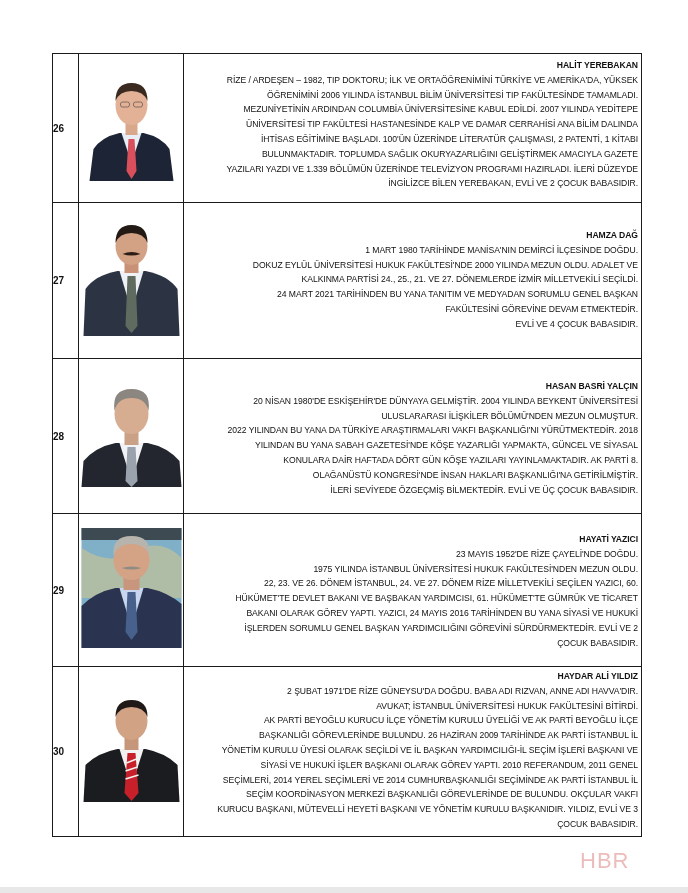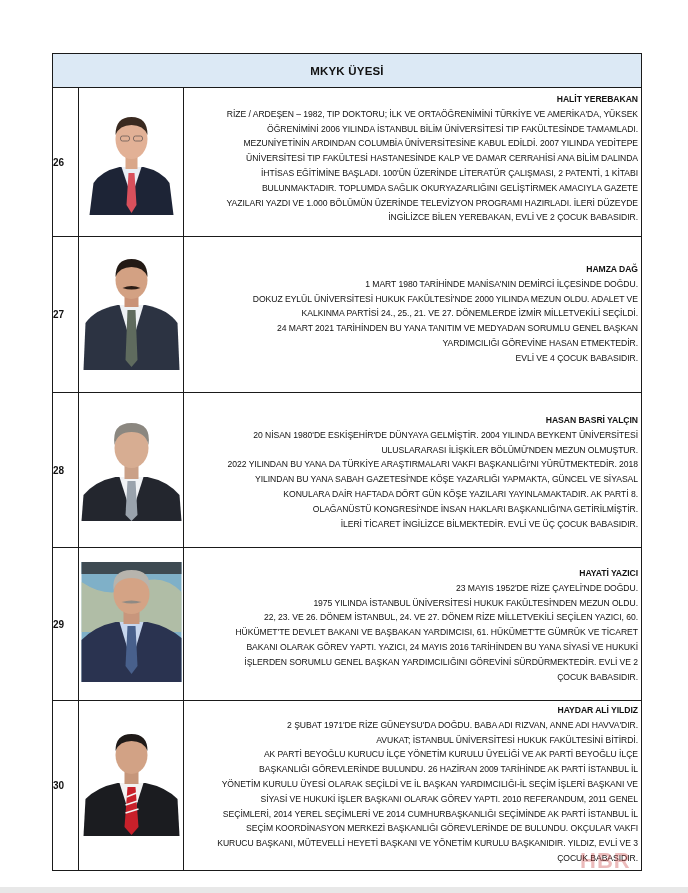--- a/index.html
+++ b/index.html
@@ -10,37 +10,34 @@
     .hdr-cell { height: 24px; font-weight: bold; font-size: 9px; }
     .hdr-no { padding-left: 4px !important; }
     .hdr-bio { text-align: center; }
     .no-cell { text-align: left; font-weight: bold; font-size: 10px; }
     .photo-cell { text-align: center; }
     .bio-cell { padding: 4px 3px 4px 4px !important; font-size: 8.6px; line-height: 14.8px; letter-spacing: -0.05px; vertical-align: top !important; text-align: right; }
     .bio-name { font-weight: bold; display: block; }
     .bio-line { display: block; white-space: nowrap; }
     .photo { display: inline-block; width: 101px; position: relative; overflow: hidden; }
     .photo svg { display: block; width: 100%; height: 100%; }
-    .watermark { position: absolute; left: 580px; top: 848px; font-weight: bold; font-size: 22px; color: rgba(200,60,60,0.35); letter-spacing: 1px; }
+    .watermark { position: absolute; left: 580px; top: 848px; font-weight: normal; font-size: 22px; color: rgba(200,60,60,0.35); letter-spacing: 1px; }
     .watermark2 { position: absolute; left: 614px; top: 906px; font-size: 16px; color: rgba(180,180,180,0.45); letter-spacing: 2px; text-align: center; }
     .bottom-bar { position: absolute; left: 0; top: 887px; width: 688px; height: 6px; background: #e8e8e8; }
   </style>
 </head>
 <body>
 
 <table class="doc-table">
   <colgroup>
     <col style="width:26px">
     <col style="width:105px">
     <col style="width:458px">
   </colgroup>
   <tbody>
-      <tr>
-    <td colspan="3" class="title-cell">MKYK  ÜYESİ</td>
-  </tr>
 
   <tr style="height:149px">
     <td class="no-cell">26</td>
     <td class="photo-cell">
       <div class="photo" style="height:110px">
         <svg viewBox="0 0 100 110">
           <rect width="100" height="110" fill="#ffffff"></rect>
           <path d="M8 110 L12 78 Q20 66 38 62 L62 62 Q80 66 88 78 L92 110 Z" fill="#1d2436"></path>
           <path d="M40 62 L50 92 L60 62 Z" fill="#e9eef5"></path>
           <path d="M47 68 L53 68 L55 100 L50 108 L45 100 Z" fill="#d9505c"></path>
@@ -53,21 +50,21 @@
       </div>
     </td>
     <td class="bio-cell">
       <span class="bio-name">HALİT YEREBAKAN</span>
       <span class="bio-line">RİZE / ARDEŞEN – 1982,  TIP DOKTORU; İLK VE ORTAÖĞRENİMİNİ TÜRKİYE VE AMERİKA'DA, YÜKSEK</span>
       <span class="bio-line">ÖĞRENİMİNİ 2006 YILINDA İSTANBUL BİLİM ÜNİVERSİTESİ TIP FAKÜLTESİNDE TAMAMLADI.</span>
       <span class="bio-line">MEZUNİYETİNİN ARDINDAN COLUMBİA ÜNİVERSİTESİNE KABUL EDİLDİ. 2007 YILINDA YEDİTEPE</span>
       <span class="bio-line">ÜNİVERSİTESİ TIP FAKÜLTESİ HASTANESİNDE KALP VE DAMAR CERRAHİSİ ANA BİLİM DALINDA</span>
       <span class="bio-line">İHTİSAS EĞİTİMİNE BAŞLADI. 100'ÜN ÜZERİNDE LİTERATÜR ÇALIŞMASI, 2 PATENTİ, 1 KİTABI</span>
       <span class="bio-line">BULUNMAKTADIR. TOPLUMDA SAĞLIK OKURYAZARLIĞINI GELİŞTİRMEK AMACIYLA GAZETE</span>
-      <span class="bio-line">YAZILARI YAZDI VE 1.000 BÖLÜMÜN ÜZERİNDE TELEVİZYON PROGRAMI HAZIRLADI. İLERİ DÜZEYDE</span>
+      <span class="bio-line">YAZILARI YAZDI VE 1.339 BÖLÜMÜN ÜZERİNDE TELEVİZYON PROGRAMI HAZIRLADI. İLERİ DÜZEYDE</span>
       <span class="bio-line">İNGİLİZCE BİLEN YEREBAKAN, EVLİ VE 2 ÇOCUK BABASIDIR.</span>
     </td>
   </tr>
 
   <tr style="height:156px">
     <td class="no-cell">27</td>
     <td class="photo-cell">
       <div class="photo" style="height:115px">
         <svg viewBox="0 0 100 115">
           <rect width="100" height="115" fill="#ffffff"></rect>
@@ -80,21 +77,21 @@
           <path d="M41 33 Q50 29 59 33 Q50 36 41 33 Z" fill="#2b1d16"></path>
         </svg>
       </div>
     </td>
     <td class="bio-cell" style="padding-top:25px !important">
       <span class="bio-name">HAMZA DAĞ</span>
       <span class="bio-line">1 MART 1980 TARİHİNDE MANİSA'NIN DEMİRCİ İLÇESİNDE DOĞDU.</span>
       <span class="bio-line">DOKUZ EYLÜL ÜNİVERSİTESİ HUKUK FAKÜLTESİ'NDE 2000 YILINDA MEZUN OLDU. ADALET VE</span>
       <span class="bio-line">KALKINMA PARTİSİ 24., 25., 21. VE 27. DÖNEMLERDE İZMİR MİLLETVEKİLİ SEÇİLDİ.</span>
       <span class="bio-line">24 MART 2021 TARİHİNDEN BU YANA TANITIM VE MEDYADAN SORUMLU GENEL BAŞKAN</span>
-      <span class="bio-line">YARDIMCILIĞI GÖREVİNE HASAN ETMEKTEDİR.</span>
+      <span class="bio-line">FAKÜLTESİNİ GÖREVİNE DEVAM ETMEKTEDİR.</span>
       <span class="bio-line">EVLİ VE 4 ÇOCUK BABASIDIR.</span>
     </td>
   </tr>
 
   <tr style="height:155px">
     <td class="no-cell">28</td>
     <td class="photo-cell">
       <div class="photo" style="height:106px">
         <svg viewBox="0 0 100 106">
           <rect width="100" height="106" fill="#ffffff"></rect>
@@ -108,21 +105,21 @@
       </div>
     </td>
     <td class="bio-cell" style="padding-top:20px !important">
       <span class="bio-name">HASAN BASRİ YALÇIN</span>
       <span class="bio-line">20 NİSAN 1980'DE ESKİŞEHİR'DE DÜNYAYA GELMİŞTİR. 2004 YILINDA BEYKENT ÜNİVERSİTESİ</span>
       <span class="bio-line">ULUSLARARASI İLİŞKİLER BÖLÜMÜ'NDEN MEZUN OLMUŞTUR.</span>
       <span class="bio-line">2022 YILINDAN BU YANA DA TÜRKİYE ARAŞTIRMALARI VAKFI BAŞKANLIĞI'NI YÜRÜTMEKTEDİR. 2018</span>
       <span class="bio-line">YILINDAN BU YANA SABAH GAZETESİ'NDE KÖŞE YAZARLIĞI YAPMAKTA, GÜNCEL VE SİYASAL</span>
       <span class="bio-line">KONULARA DAİR HAFTADA DÖRT GÜN KÖŞE YAZILARI YAYINLAMAKTADIR. AK PARTİ 8.</span>
       <span class="bio-line">OLAĞANÜSTÜ KONGRESİ'NDE İNSAN HAKLARI BAŞKANLIĞI'NA GETİRİLMİŞTİR.</span>
-      <span class="bio-line">İLERİ TİCARET İNGİLİZCE BİLMEKTEDİR. EVLİ VE ÜÇ ÇOCUK BABASIDIR.</span>
+      <span class="bio-line">İLERİ SEVİYEDE ÖZGEÇMİŞ BİLMEKTEDİR. EVLİ VE ÜÇ ÇOCUK BABASIDIR.</span>
     </td>
   </tr>
 
   <tr style="height:153px">
     <td class="no-cell">29</td>
     <td class="photo-cell">
       <div class="photo" style="height:120px">
         <svg viewBox="0 0 100 120">
           <rect width="100" height="120" fill="#7fb0c8"></rect>
           <rect x="0" y="0" width="100" height="12" fill="#3e4a52"></rect>

